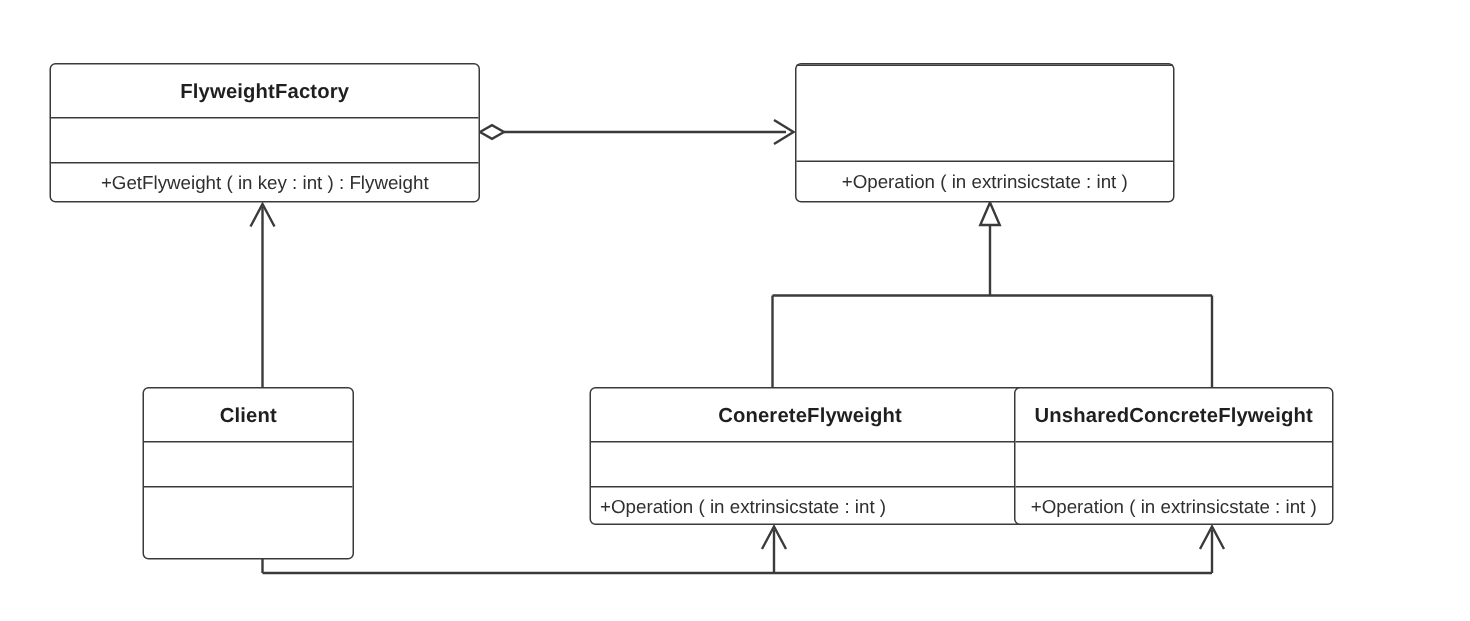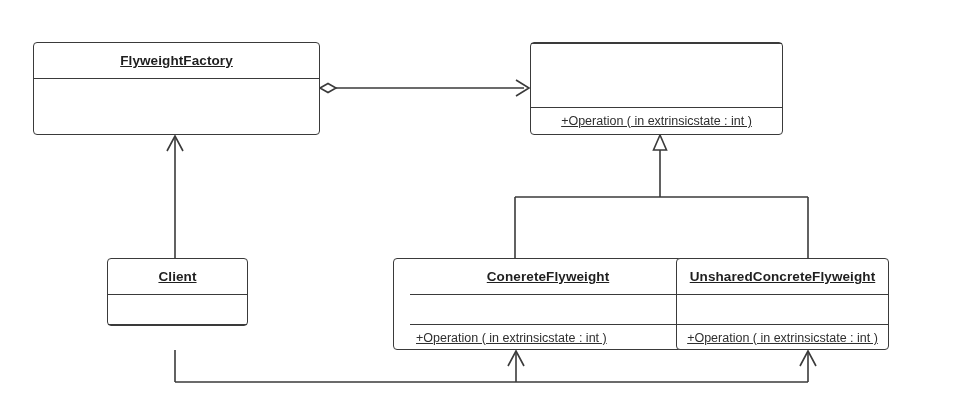--- a/index.html
+++ b/index.html
@@ -35,21 +35,20 @@
     border-radius: 4px;
     display: flex;
     flex-direction: column;
     z-index: 2;
   }
   .compartment {
     box-sizing: border-box;
     display: flex;
     align-items: center;
     overflow: hidden;
-    text-decoration: underline;
   }
   .compartment.sep {
     border-top: 1.6px solid #3a3a3a;
   }
   .cls-name {
     justify-content: center;
     font-weight: bold;
     font-size: 13.5px;
     letter-spacing: 0.1px;
     color: #1f1f1f;
@@ -76,22 +75,22 @@
     justify-content: flex-start;
     text-align: left;
   }
   .cls-ops .op-text {
     display: block;
     width: 100%;
   }
   
   #box-flyweightfactory { left: 33px;  top: 42px;  width: 287px; height: 93px; }
   #box-flyweight        { left: 530px; top: 42px;  width: 253px; height: 93px; }
-  #box-client           { left: 107px; top: 258px; width: 141px; height: 68px; }
-  #box-concreteflyweight{ left: 393px; top: 258px; width: 294px; height: 92px; padding-left: 16px; }
+  #box-client           { left: 95px; top: 258px; width: 141px; height: 115px; }
+  #box-concreteflyweight{ left: 393px; top: 258px; width: 294px; height: 92px; }
   #box-unsharedconcrete { left: 676px; top: 258px; width: 213px; height: 92px; }
 
   #box-client .cls-attrs { flex: 0 0 28px; }
   #box-client .cls-empty-ops { flex: 1 1 auto; }
 </style>
 </head>
 <body>
 
 <div id="canvas">
 
@@ -132,20 +131,23 @@
       <polyline points="508,366 516,351 524,366" fill="none" stroke="#3a3a3a" stroke-width="1.6" stroke-linecap="butt" stroke-linejoin="miter"></polyline>
 
       <line x1="808" y1="382" x2="808" y2="353" stroke="#3a3a3a" stroke-width="1.6"></line>
       <polyline points="800,366 808,351 816,366" fill="none" stroke="#3a3a3a" stroke-width="1.6" stroke-linecap="butt" stroke-linejoin="miter"></polyline>
     </g>
   </svg>
 
   <div class="uml-class" id="box-flyweightfactory">
     <div class="compartment cls-name">FlyweightFactory</div>
     <div class="compartment cls-attrs sep"></div>
+    <div class="compartment cls-ops center sep">
+      <span class="op-text">+GetFlyweight ( in key : int )  : Flyweight</span>
+    </div>
   </div>
 
   <div class="uml-class" id="box-flyweight">
     <div class="compartment cls-attrs sep"></div>
     <div class="compartment cls-ops center sep">
       <span class="op-text">+Operation ( in extrinsicstate : int )</span>
     </div>
   </div>
 
   <div class="uml-class" id="box-client">

